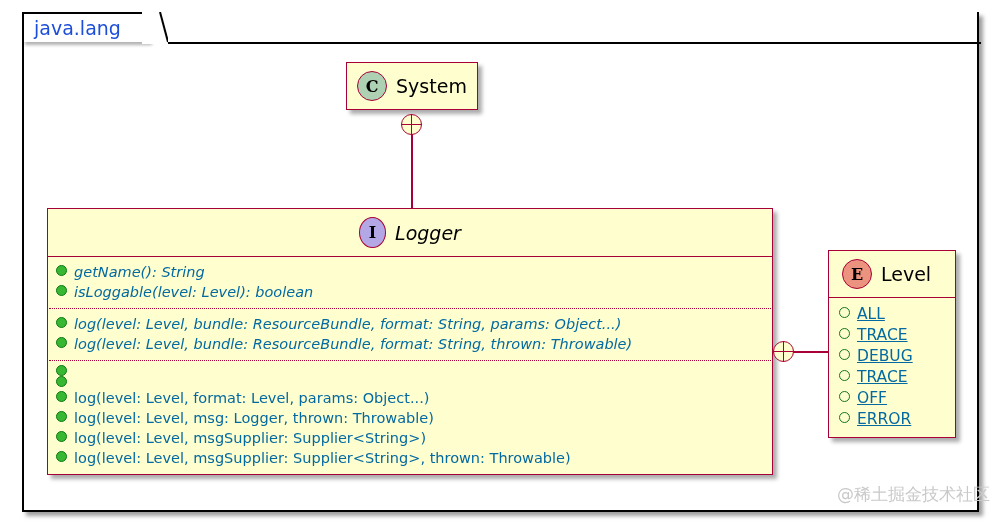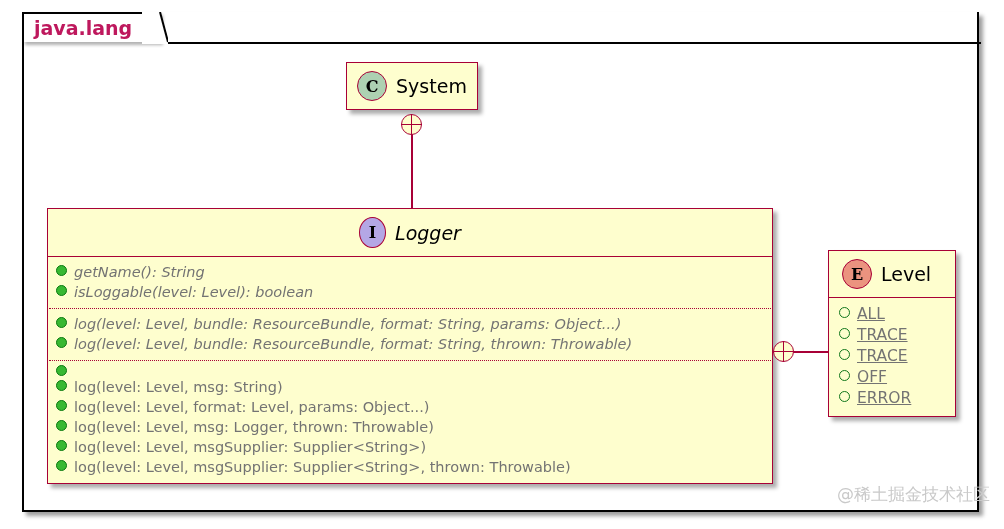--- a/index.html
+++ b/index.html
@@ -40,23 +40,23 @@
     background: #ffffff;
     border: 2px solid #000000;
     border-bottom: none;
     padding: 0 26px 0 10px;
     display: flex;
     align-items: center;
     z-index: 4;
     box-shadow: 3px 3px 3px rgba(0,0,0,0.30);
   }
   .package-tab-label {
-    font-weight: bold;
+    font-weight: normal;
     font-size: 19px;
-    color: #be185d;
+    color: #1d4ed8;
     letter-spacing: 0px;
     line-height: 1;
   }
   
   .package-tab-slant {
     position: absolute;
     left: 142px;
     top: 12px;
     width: 26px;
     height: 32px;
@@ -102,21 +102,21 @@
   }
   .uml-compartment {
     padding: 5px 8px 6px 8px;
   }
   .member {
     display: flex;
     align-items: baseline;
     gap: 7px;
     font-size: 14.5px;
     line-height: 20px;
-    color: #737373;
+    color: #0369a1;
     white-space: nowrap;
   }
   .member.italic .member-text { font-style: italic; }
   .member.static .member-text { text-decoration: underline; }
 
   
   .vis {
     flex: 0 0 auto;
     width: 9px;
     height: 9px;
@@ -284,21 +284,20 @@
     </div>
 
     <div class="uml-sep-dotted"></div>
 
     <div class="uml-compartment">
       <div class="member">
         <span class="vis public-filled"></span>
       </div>
       <div class="member">
         <span class="vis public-filled"></span>
-        <span class="member-text">log(level: Level, msg: String)</span>
       </div>
       <div class="member">
         <span class="vis public-filled"></span>
         <span class="member-text">log(level: Level, format: Level, params: Object...)</span>
       </div>
       <div class="member">
         <span class="vis public-filled"></span>
         <span class="member-text">log(level: Level, msg: Logger, thrown: Throwable)</span>
       </div>
       <div class="member">
@@ -322,20 +321,24 @@
       <div class="member static">
         <span class="vis public-hollow"></span>
         <span class="member-text">ALL</span>
       </div>
       <div class="member static">
         <span class="vis public-hollow"></span>
         <span class="member-text">TRACE</span>
       </div>
       <div class="member static">
         <span class="vis public-hollow"></span>
+        <span class="member-text">DEBUG</span>
+      </div>
+      <div class="member static">
+        <span class="vis public-hollow"></span>
         <span class="member-text">TRACE</span>
       </div>
       <div class="member static">
         <span class="vis public-hollow"></span>
         <span class="member-text">OFF</span>
       </div>
       <div class="member static">
         <span class="vis public-hollow"></span>
         <span class="member-text">ERROR</span>
       </div>

